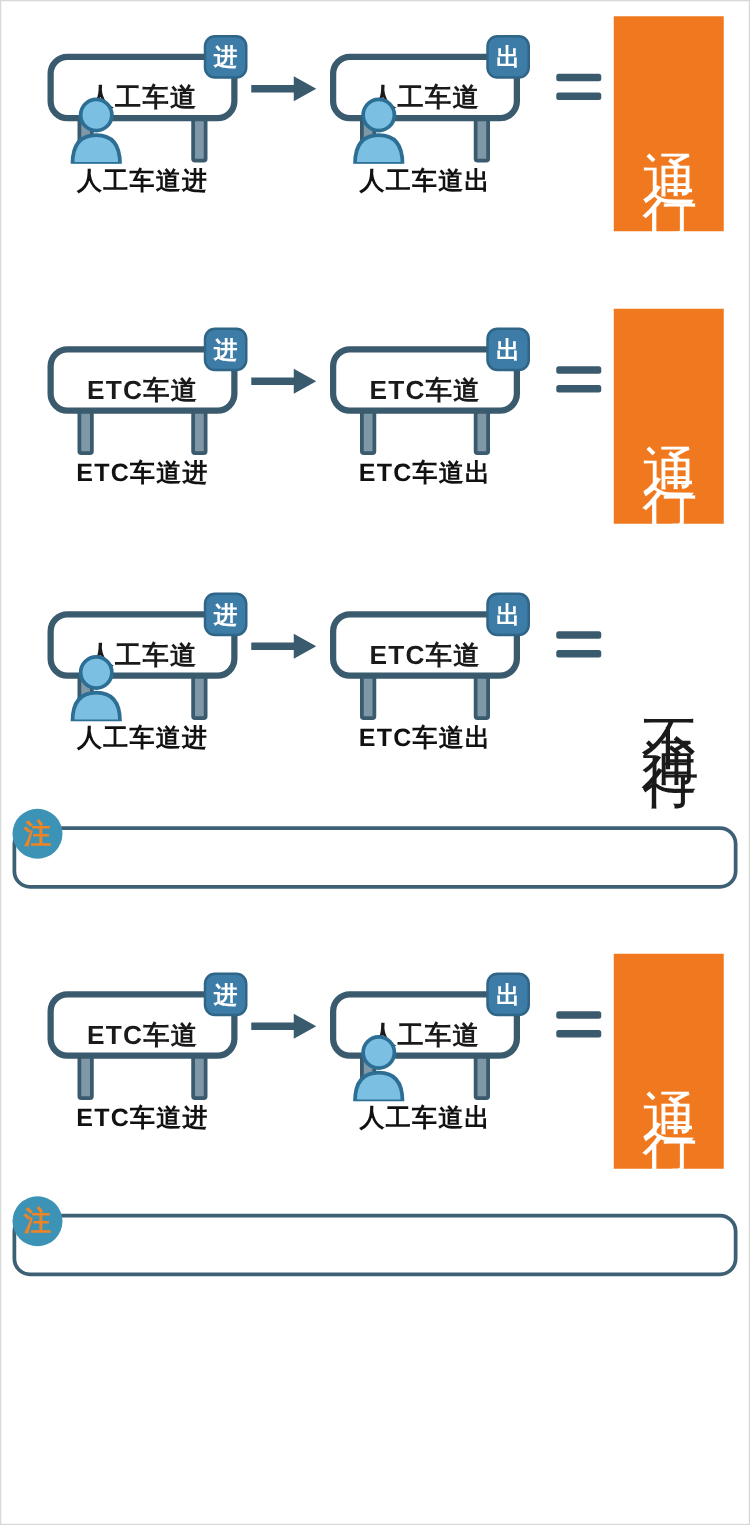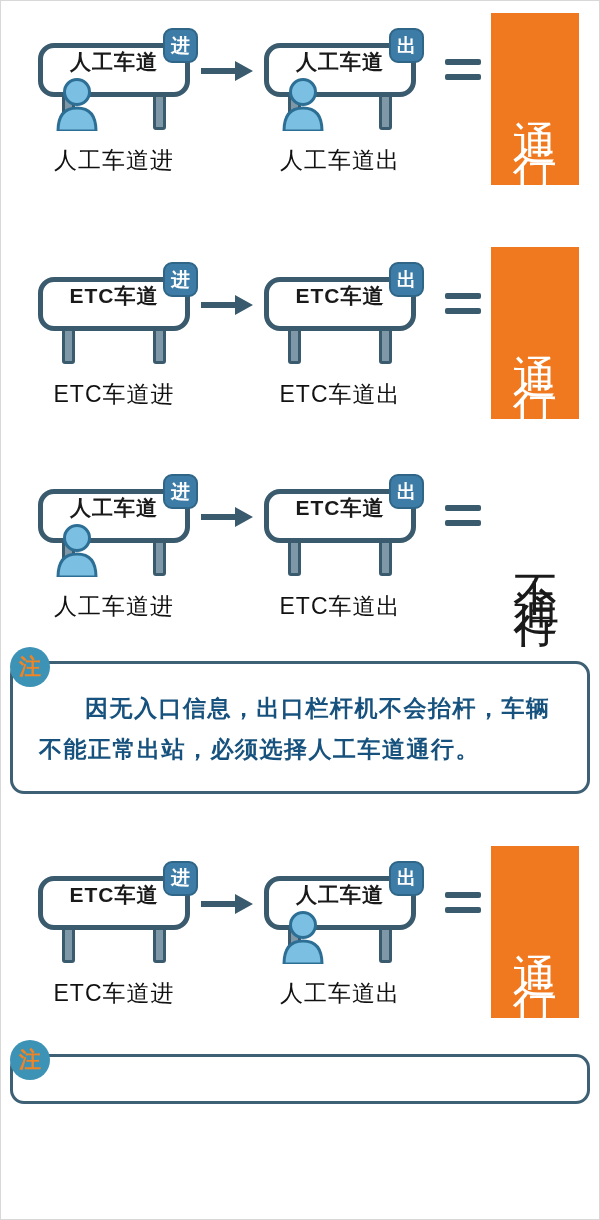--- a/index.html
+++ b/index.html
@@ -12,33 +12,33 @@
   .row { display:flex; align-items:flex-start; padding:0 20px 0 28px; height:176px; }
   .row.r1 { margin-top:26px; }
   .row.r2 { margin-top:58px; }
   .row.r3 { margin-top:36px; }
   .row.r4 { margin-top:66px; }
   .sign-group { width:170px; display:flex; flex-direction:column; align-items:center; padding-top:16px; flex:none; }
   .sign { position:relative; width:152px; height:88px; }
   .board {
     position:relative; z-index:1; width:152px; height:54px; background:#fff;
     border:5px solid #3a5a6e; border-radius:16px;
-    display:flex; align-items:flex-start; justify-content:center;
+    display:flex; align-items:flex-end; justify-content:center;
     font-size:21px; font-weight:bold; color:#1a1a1a; letter-spacing:1px;
   }
   .badge {
     position:absolute; z-index:2; top:-15px; right:-8px; width:35px; height:35px;
     border-radius:9px; background:#3d7ca6; border:2px solid #2f6587;
     color:#fff; font-size:19px; font-weight:bold;
     display:flex; align-items:center; justify-content:center;
   }
   .leg { position:absolute; top:50px; width:13px; height:37px; background:#7f98a8; border:3px solid #3a5a6e; border-radius:3px; }
   .leg-l { left:24px; } .leg-r { right:24px; }
   .person { position:absolute; z-index:3; left:16px; top:34px; }
-  .label { margin-top:14px; font-size:23px; font-weight:normal; color:#111; letter-spacing:1px; white-space:nowrap; }
+  .label { font-size:20px; font-weight:bold; color:#111; letter-spacing:1px; white-space:nowrap; }
   .arrow { margin-top:31px; flex:none; }
   .equals { margin-top:32px; margin-left:20px; flex:none; display:flex; flex-direction:column; gap:9px; }
   .equals i { display:block; width:36px; height:6px; background:#3a5a6e; border-radius:2px; }
   .result { margin-left:auto; flex:none; }
   .result.pass { width:88px; height:172px; margin-top:-14px; background:#f0791f; display:flex; align-items:center; justify-content:center; }
   .result.nopass { width:72px; height:176px; margin-top:-8px; margin-right:6px; display:flex; align-items:center; justify-content:center; }
   .vtext { writing-mode:vertical-rl; text-orientation:upright; line-height:1; font-weight:500; }
   .pass .vtext { font-size:44px; color:#ffffff; letter-spacing:26px; margin-bottom:-26px; }
   .nopass .vtext { font-size:46px; color:#1a1a1a; letter-spacing:14px; margin-bottom:-14px; }
   .note { position:relative; margin:0 9px; border:3px solid #3d6075; border-radius:14px; background:#fff; padding:24px 26px 20px; }
@@ -166,21 +166,20 @@
       <i></i>
       <i></i>
     </div>
   <div class="result nopass">
     <div class="vtext">不通行</div>
   </div>
 </section>
 
 <aside class="note n1">
   <div class="note-badge">注</div>
-  <p class="note-text">因无入口信息，出口栏杆机不会抬杆，车辆不能正常出站，必须选择人工车道通行。</p>
 </aside>
 
 <section class="row r4">
   <div class="sign-group">
     <div class="sign">
       <div class="board">
         <span>ETC车道</span>
       </div>
       <div class="badge">进</div>
       <div class="leg leg-l"></div>

